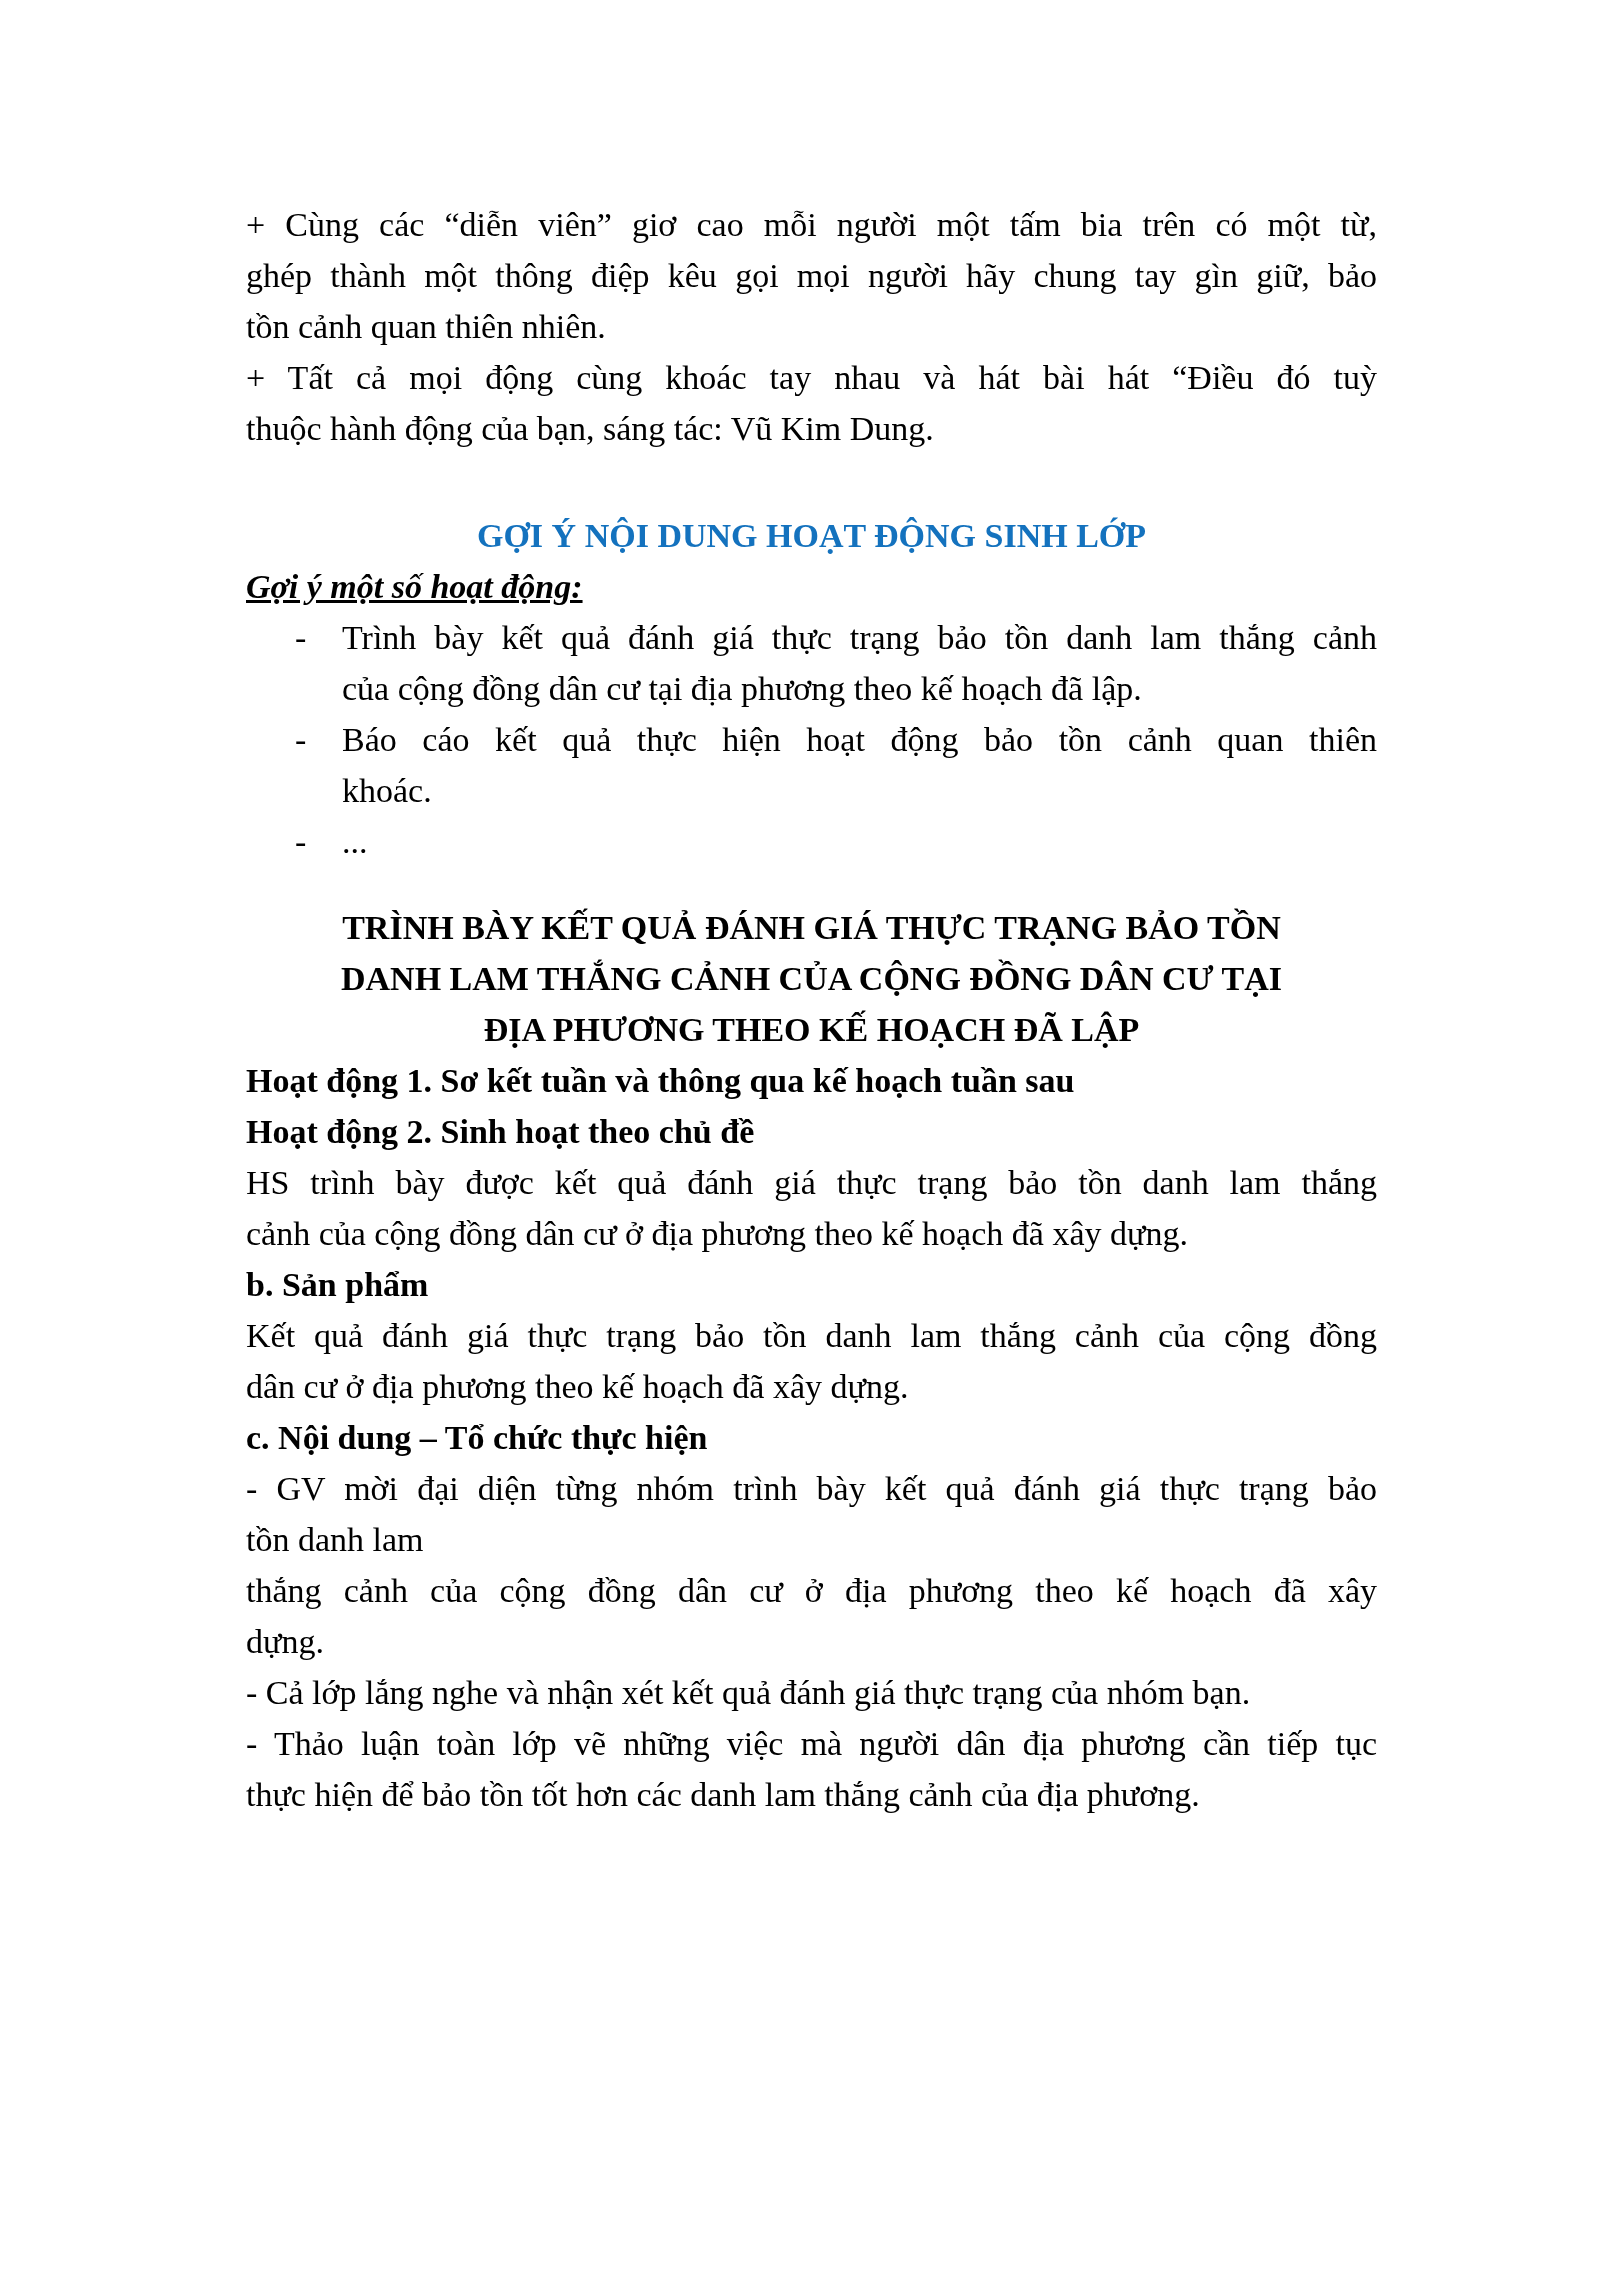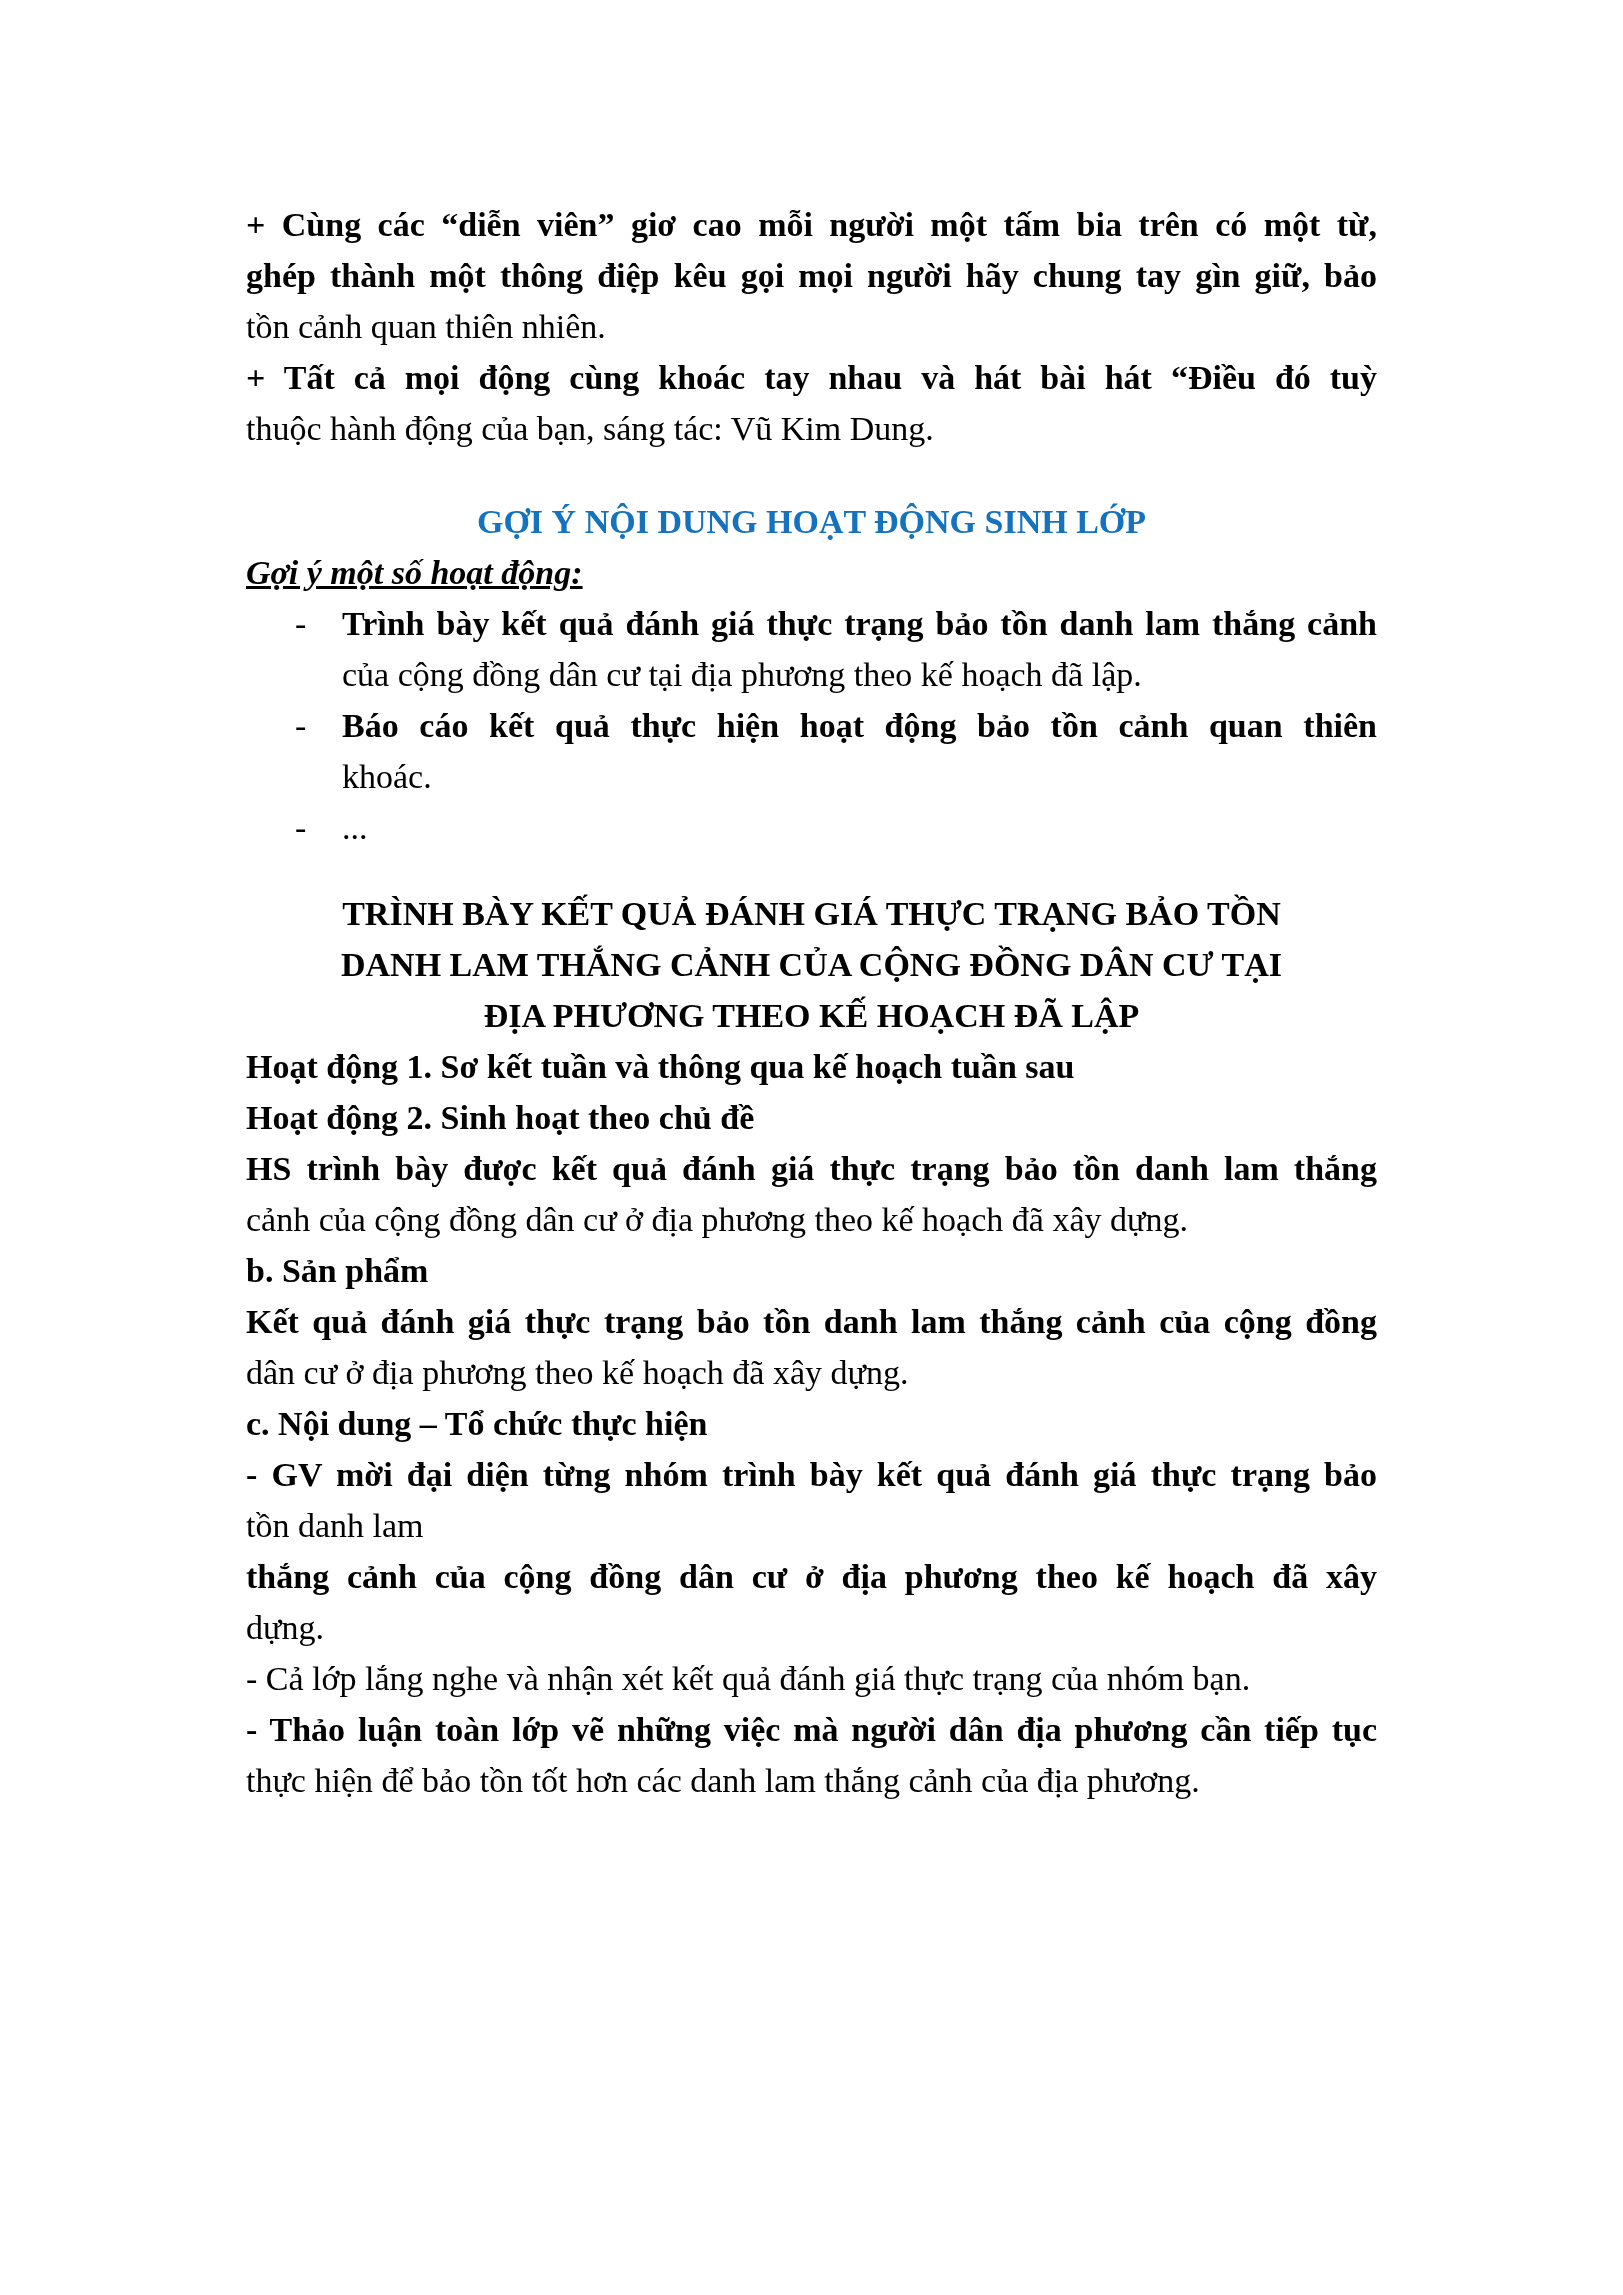--- a/index.html
+++ b/index.html
@@ -20,37 +20,36 @@
     padding: 199px 246px 0 246px;
   }
   .para { margin: 0; }
   .line {
     text-align: justify;
     text-align-last: left;
   }
   .line.j {
     text-align: justify;
     text-align-last: justify;
-    font-weight: bold;
   }
   .center {
     text-align: center;
     text-align-last: center;
   }
   .bold { font-weight: bold; }
   .subheading {
     font-weight: bold;
     font-style: italic;
     text-decoration: underline;
   }
   .heading-blue {
     color: var(--heading-blue, #1472BE);
     font-weight: bold;
   }
-  .mt-heading { margin-top: 42px; }
+  .mt-heading { margin-top: 56px; }
   .mt-title { margin-top: 35px; }
   .li {
     position: relative;
     padding-left: 96px;
   }
   .li .dash {
     position: absolute;
     left: 49px;
     top: 0;
   }

